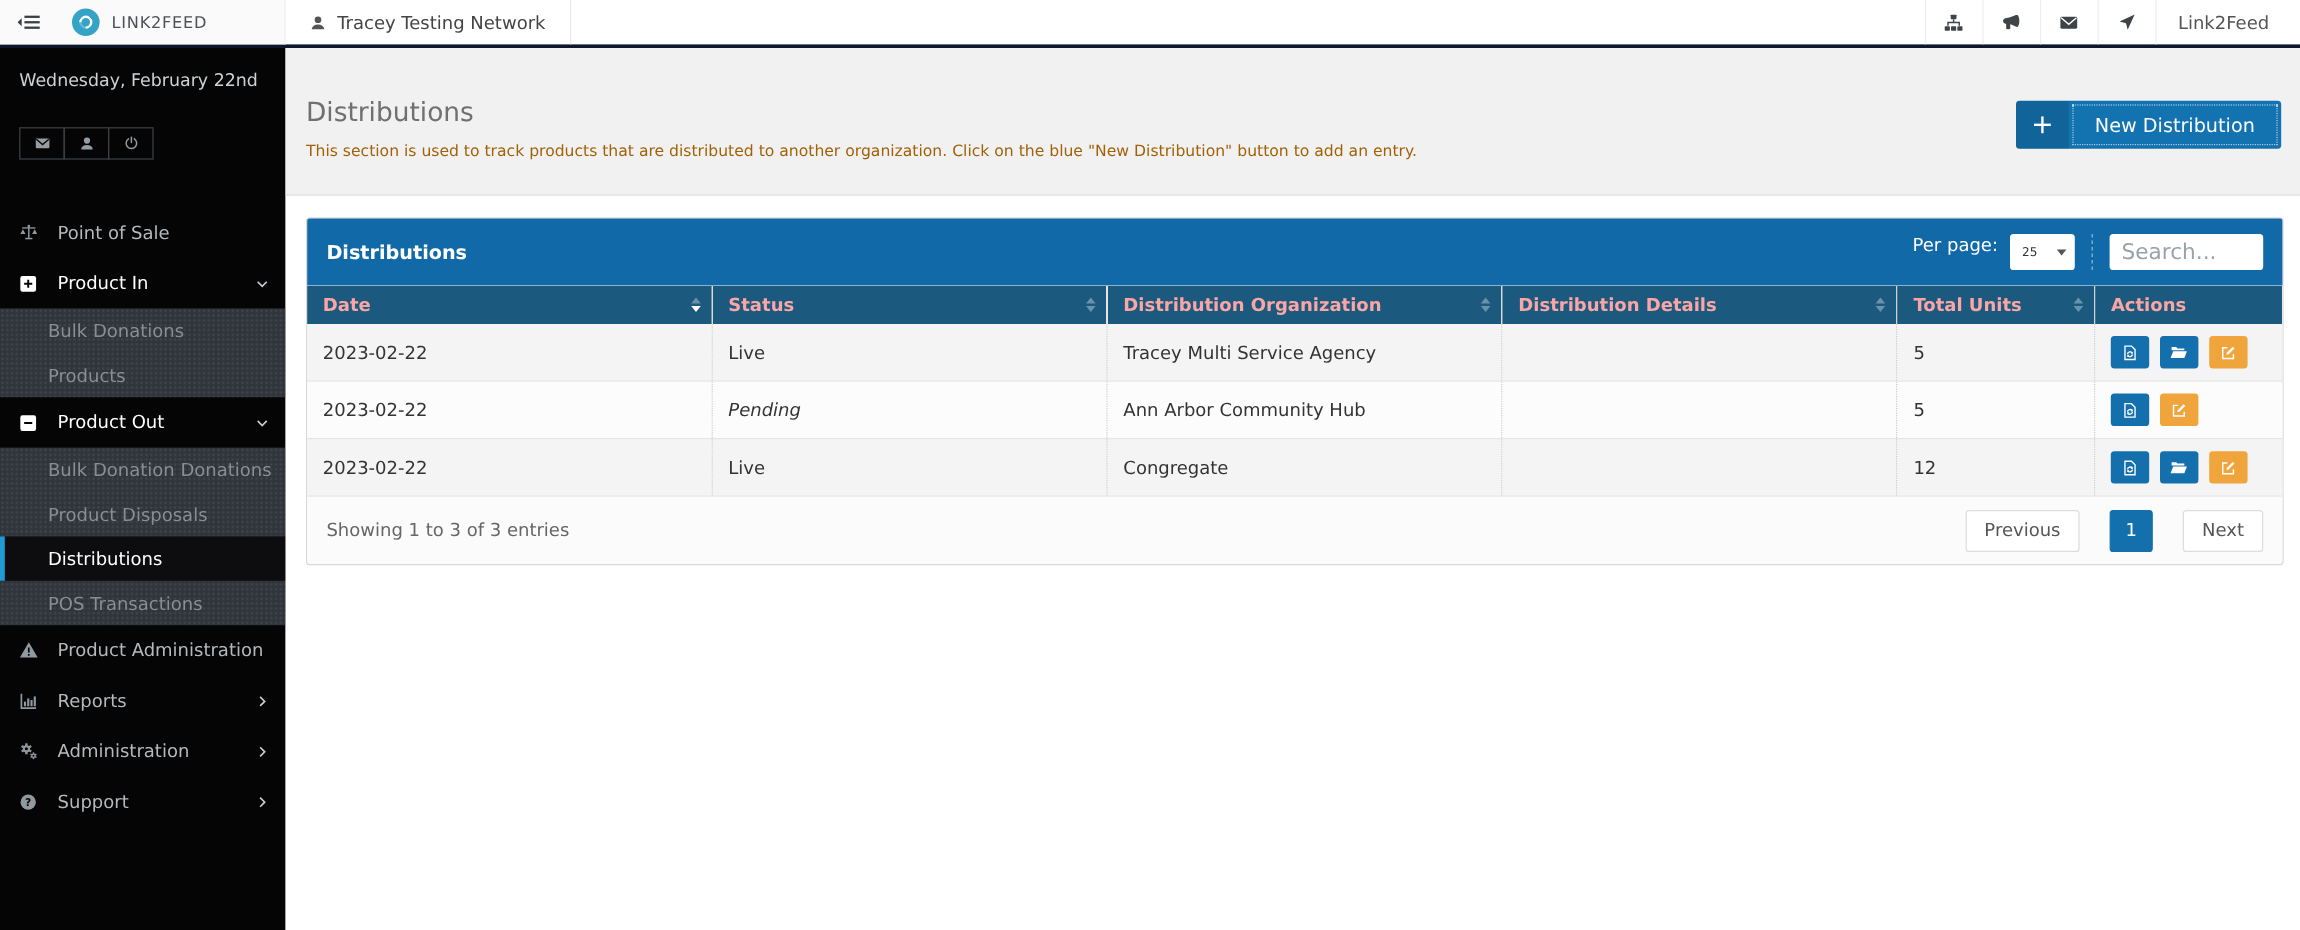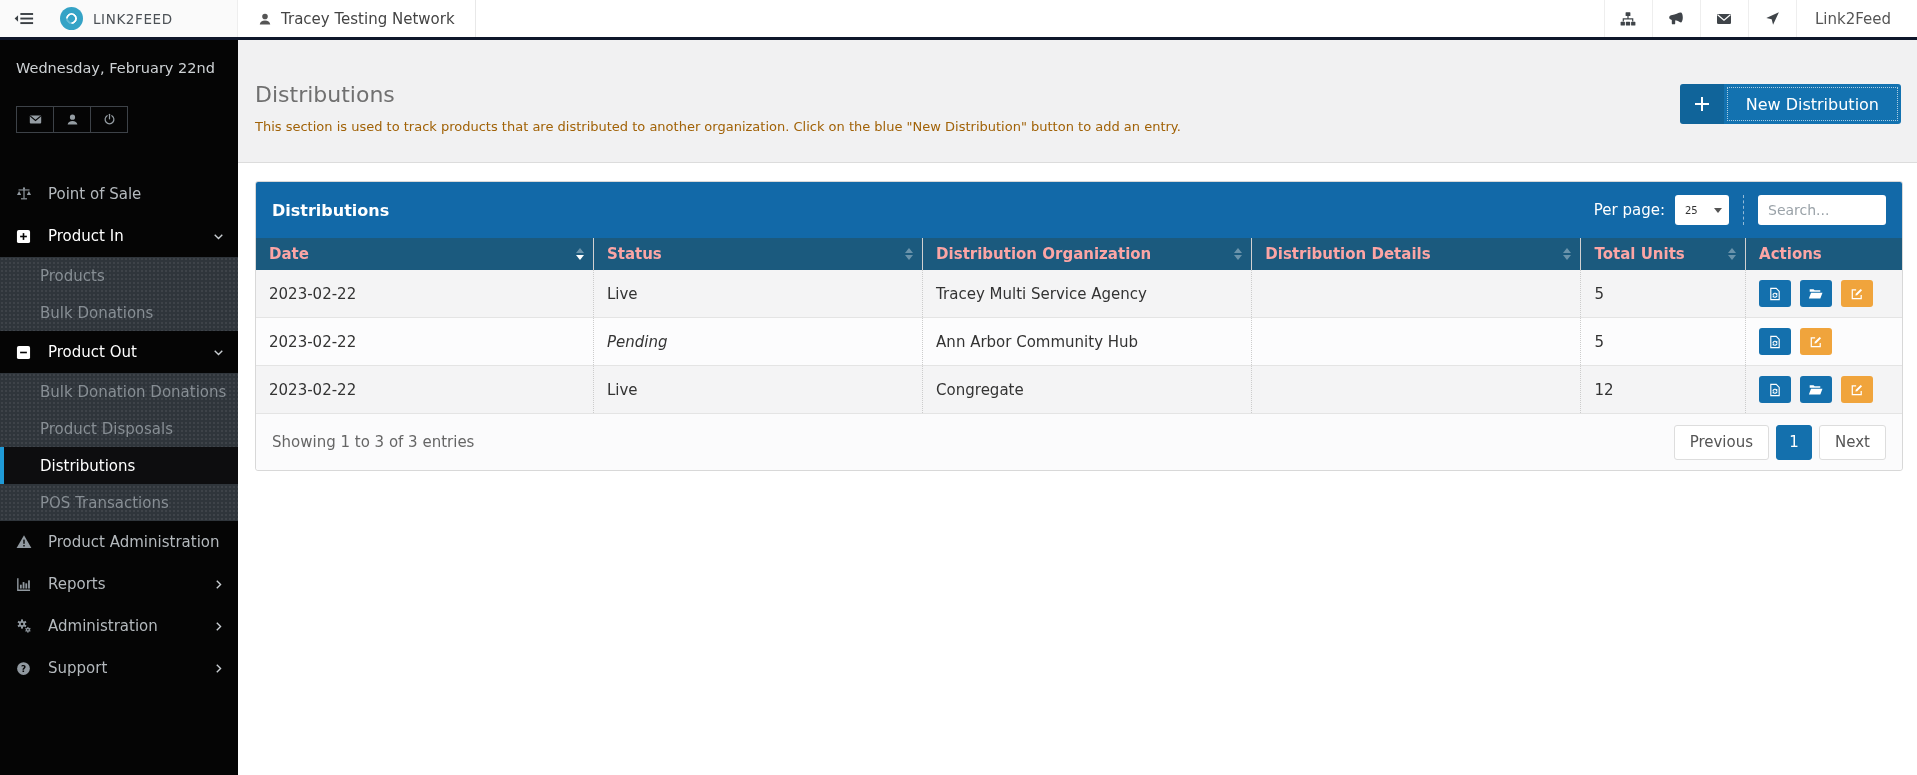--- a/index.html
+++ b/index.html
@@ -59,27 +59,27 @@
   .plus-glyph::before,.plus-glyph::after{content:"";position:absolute;background:#fff}
   .plus-glyph::before{left:6px;top:0;width:2.4px;height:14px}
   .plus-glyph::after{top:6px;left:0;width:14px;height:2.4px}
   .nd-label{display:flex;align-items:center;padding:0 22px;font-size:16px;outline:1px dotted rgba(255,255,255,.65);outline-offset:-4px}
 
   .content{padding:18px 14px 0 17px}
   .panel{border:1px solid #d8d8d8;border-radius:3px;background:#fff}
 
   .panel-heading{height:56px;background:var(--panel-heading);border-radius:2px 2px 0 0;display:flex;align-items:center;padding:0 16px;color:#fff}
   .panel-title{font-size:16px;font-weight:bold}
-  .heading-controls{margin-left:auto;display:flex;align-items:center}
+  .heading-controls{margin-left:auto;display:flex;}
   .per-page-label{font-size:15px}
   .select-wrap{position:relative;margin-left:10px}
   .per-page-select{appearance:none;-webkit-appearance:none;width:54px;height:30px;border:none;border-radius:3px;background:#fff;color:#333;font-size:10px;font-family:inherit;padding:0 18px 0 10px;cursor:pointer}
   .select-caret{position:absolute;right:7px;top:13px;width:0;height:0;border-left:4px solid transparent;border-right:4px solid transparent;border-top:5px solid #555;pointer-events:none}
   .heading-divider{height:30px;border-left:1px dashed rgba(255,255,255,.55);margin:0 14px}
-  .search-input{width:128px;height:30px;border:none;border-radius:3px;padding:0 10px;font-size:14px;font-family:inherit;color:#333}
+  .search-input{width:128px;height:30px;border:none;border-radius:3px;padding:0 10px;font-size:18px;font-family:inherit;color:#333}
   .search-input::placeholder{color:#9aa2a8}
 
   
   table{width:100%;border-collapse:collapse;table-layout:fixed}
   thead th{background:var(--table-header);color:#fca5a5;font-size:15px;font-weight:bold;text-align:left;padding:7px 26px 7px 13px;position:relative;border-right:1px solid rgba(0,0,0,.18);height:32px}
   thead th:last-child{border-right:none}
   .sort{position:absolute;right:9px;top:50%;transform:translateY(-50%);display:flex;flex-direction:column;gap:2px}
   .s-up{width:0;height:0;border-left:4px solid transparent;border-right:4px solid transparent;border-bottom:5px solid rgba(255,255,255,.35)}
   .s-down{width:0;height:0;border-left:4px solid transparent;border-right:4px solid transparent;border-top:5px solid rgba(255,255,255,.35)}
   .sort.desc .s-down{border-top-color:#fff}
@@ -89,21 +89,21 @@
   tbody tr:nth-child(even){background:#fcfcfd}
   .status-pending{font-style:italic}
   .actions-cell{white-space:nowrap}
   .act-btn{display:inline-flex;align-items:center;justify-content:center;width:32px;height:27px;border:none;border-radius:3px;margin-right:4px;cursor:pointer;vertical-align:middle}
   .act-blue{background:var(--action-blue)}
   .act-orange{background:var(--action-orange)}
 
   
   .panel-footer{height:56px;display:flex;align-items:center;padding:0 16px;background:#fbfbfc;border-radius:0 0 3px 3px}
   .showing-text{font-size:15px;color:#666}
-  .pagination{margin-left:auto;display:flex;gap:7px}
+  .pagination{margin-left:auto;display:flex;gap:25px}
   .page-btn{min-width:36px;height:35px;padding:0 15px;border:1px solid #ddd;border-radius:3px;background:#fff;color:#555;font-size:15px;font-family:inherit;display:flex;align-items:center;justify-content:center;cursor:pointer}
   .page-btn.active{background:var(--pagination-active);border-color:var(--pagination-active);color:#fff;padding:0}
   svg{display:block}
 </style>
 </head>
 <body>
 
 <div class="topbar">
   <div class="brand-section">
     <span class="collapse-btn">
@@ -233,24 +233,24 @@
         </span>
         <span class="m-label">Product In</span>
         <span class="m-caret">
           <svg viewBox="0 0 16 16" width="11" height="11">
               <path d="M2.5 5.5 8 11l5.5-5.5" fill="none" stroke="currentColor" stroke-width="2"></path>
             </svg>
         </span>
       </div>
       <div class="submenu">
         <div class="sub-item">
+          <span>Bulk Donations</span>
+        </div>
+        <div class="sub-item">
           <span>Products</span>
-        </div>
-        <div class="sub-item">
-          <span>Bulk Donations</span>
         </div>
       </div>
 
       <div class="m-item expanded">
         <span class="m-icon">
           <svg viewBox="0 0 16 16" width="15" height="15">
               <rect x="1" y="1" width="14" height="14" rx="2" fill="currentColor"></rect>
               <path d="M4.4 8h7.2" stroke="#050505" stroke-width="1.7"></path>
             </svg>
         </span>

